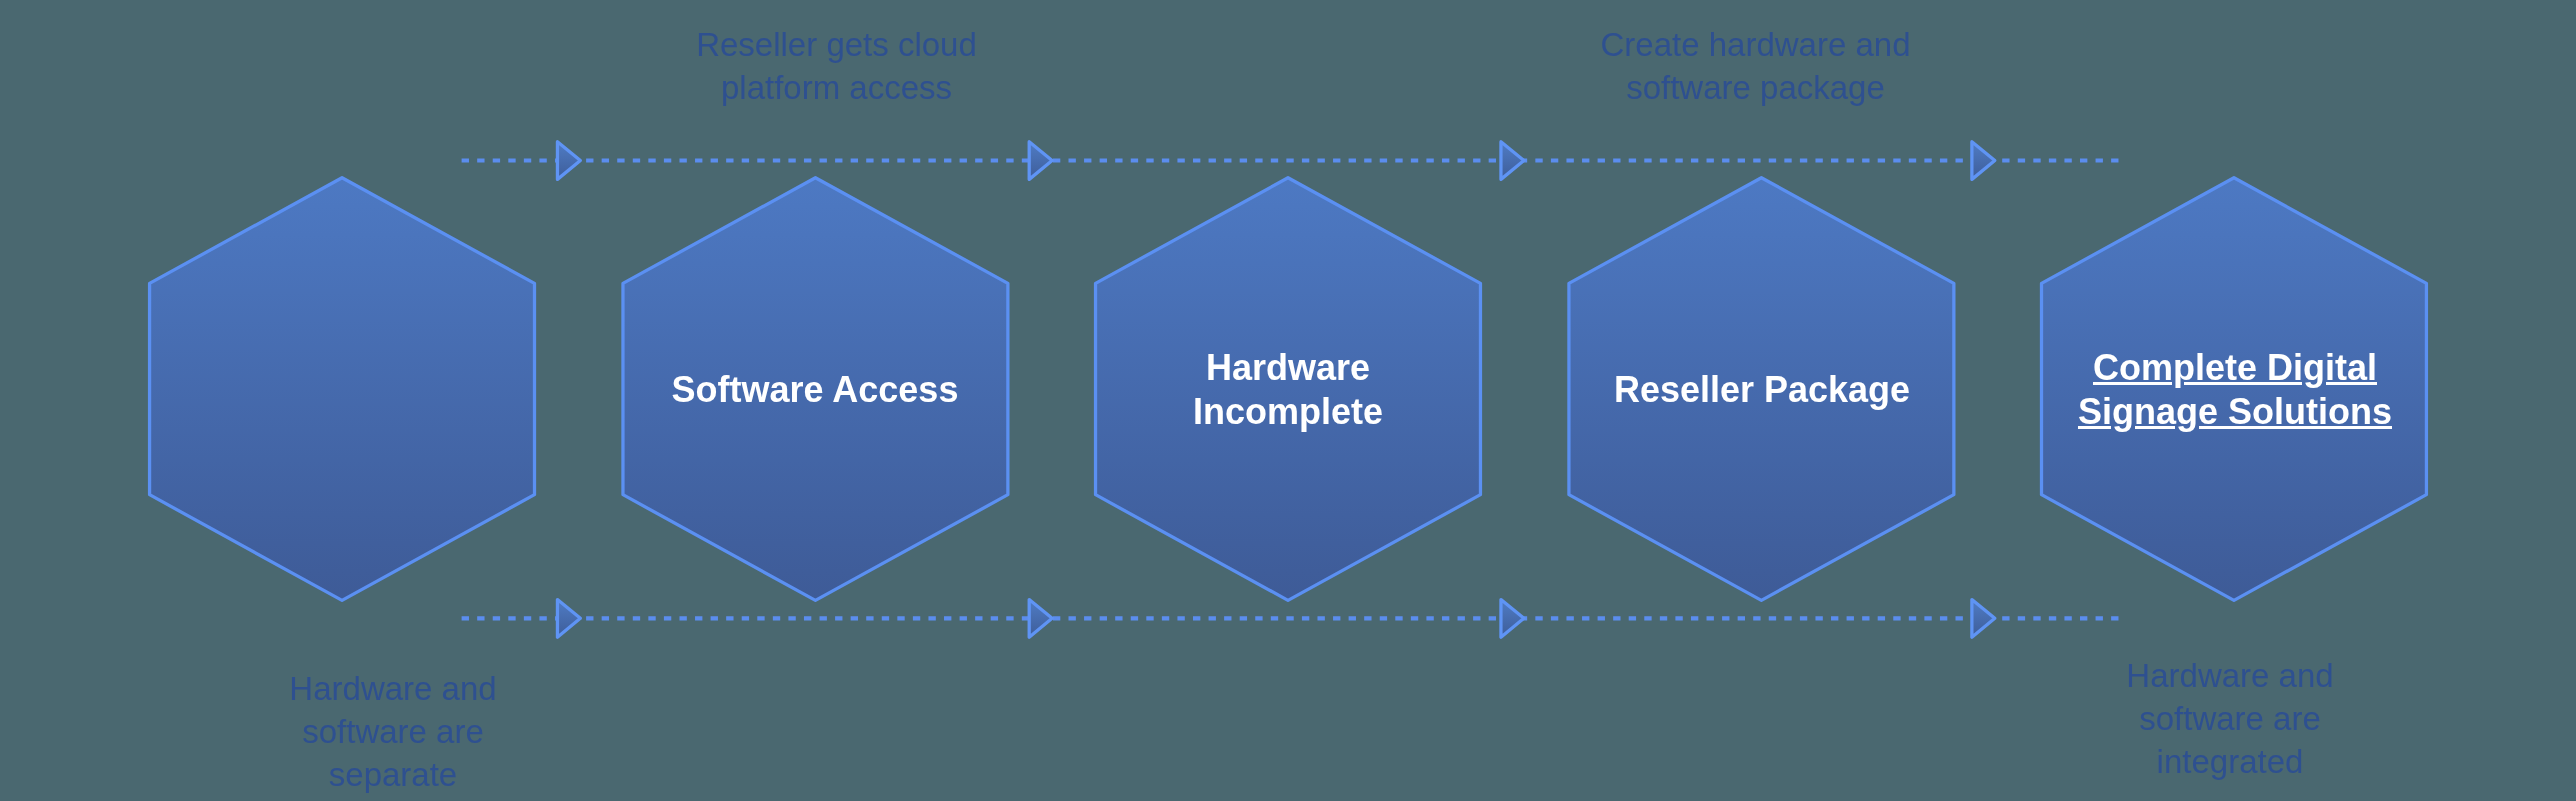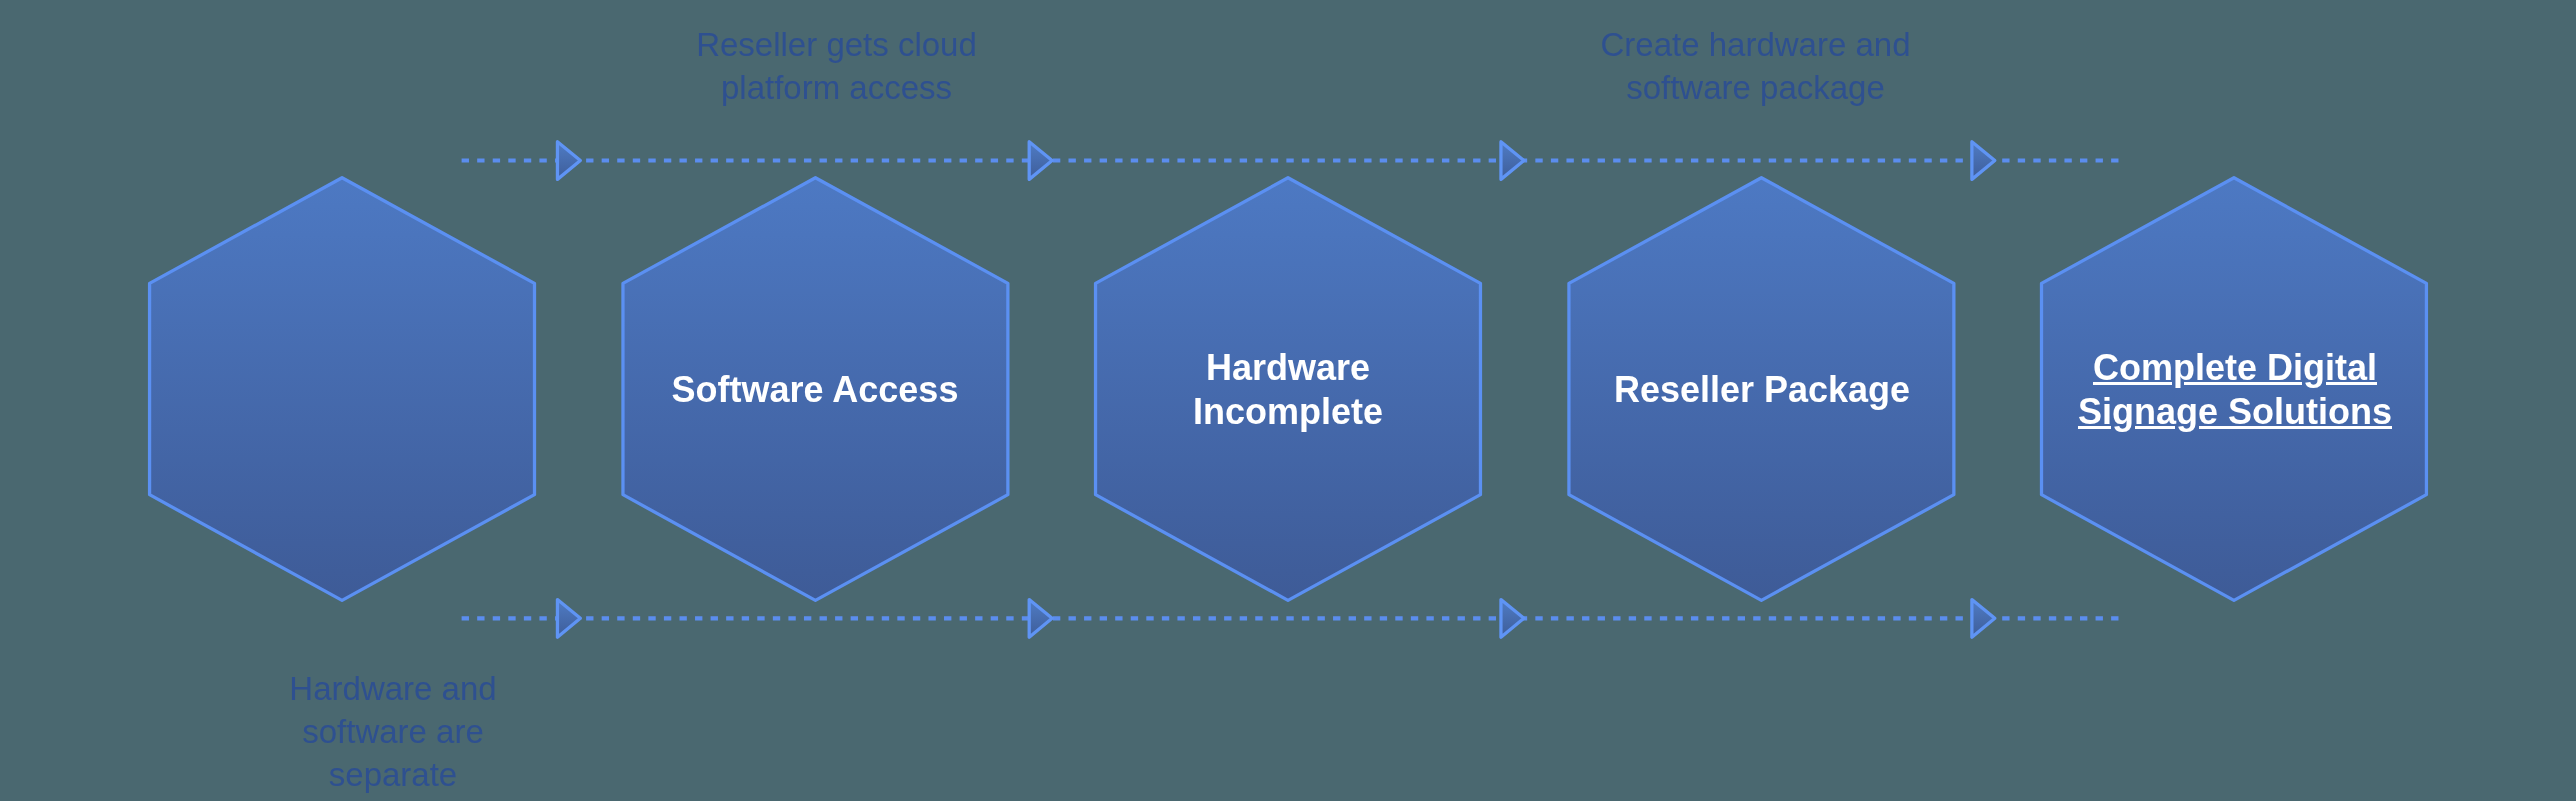--- a/index.html
+++ b/index.html
@@ -112,15 +112,16 @@
 
   <div id="hex-title-2" class="hex-title">Software Access</div>
   <div id="hex-title-3" class="hex-title">Hardware Incomplete</div>
   <div id="hex-title-4" class="hex-title">Reseller Package</div>
   <div id="hex-title-5" class="hex-title">Complete Digital Signage Solutions</div>
 
   <div id="top-label-1" class="float-label top-label">Reseller gets cloud platform access</div>
   <div id="top-label-3" class="float-label top-label">Create hardware and software package</div>
 
   <div id="bottom-label-1" class="float-label bottom-label">Hardware and software are separate</div>
+  <div id="bottom-label-2" class="float-label bottom-label">Hardware and software are integrated</div>
 
 </div>
 
 
 </body></html>

